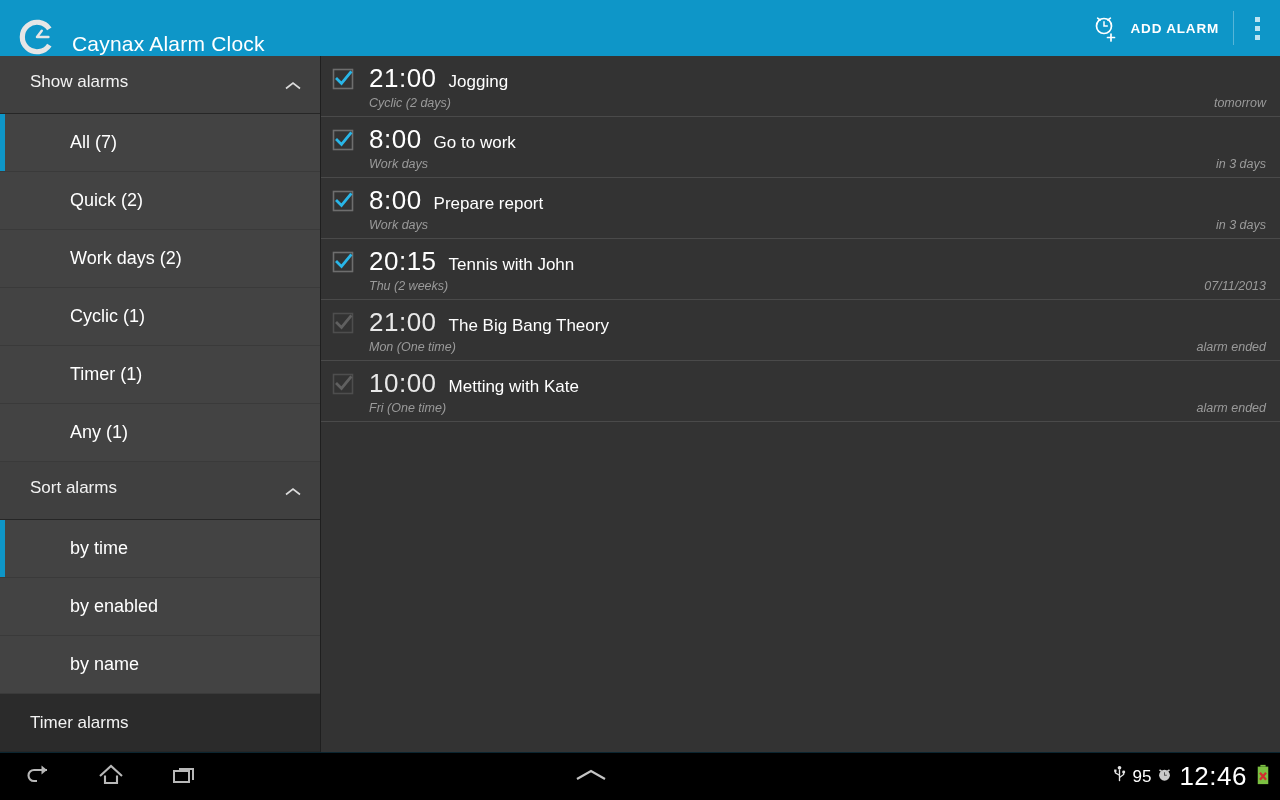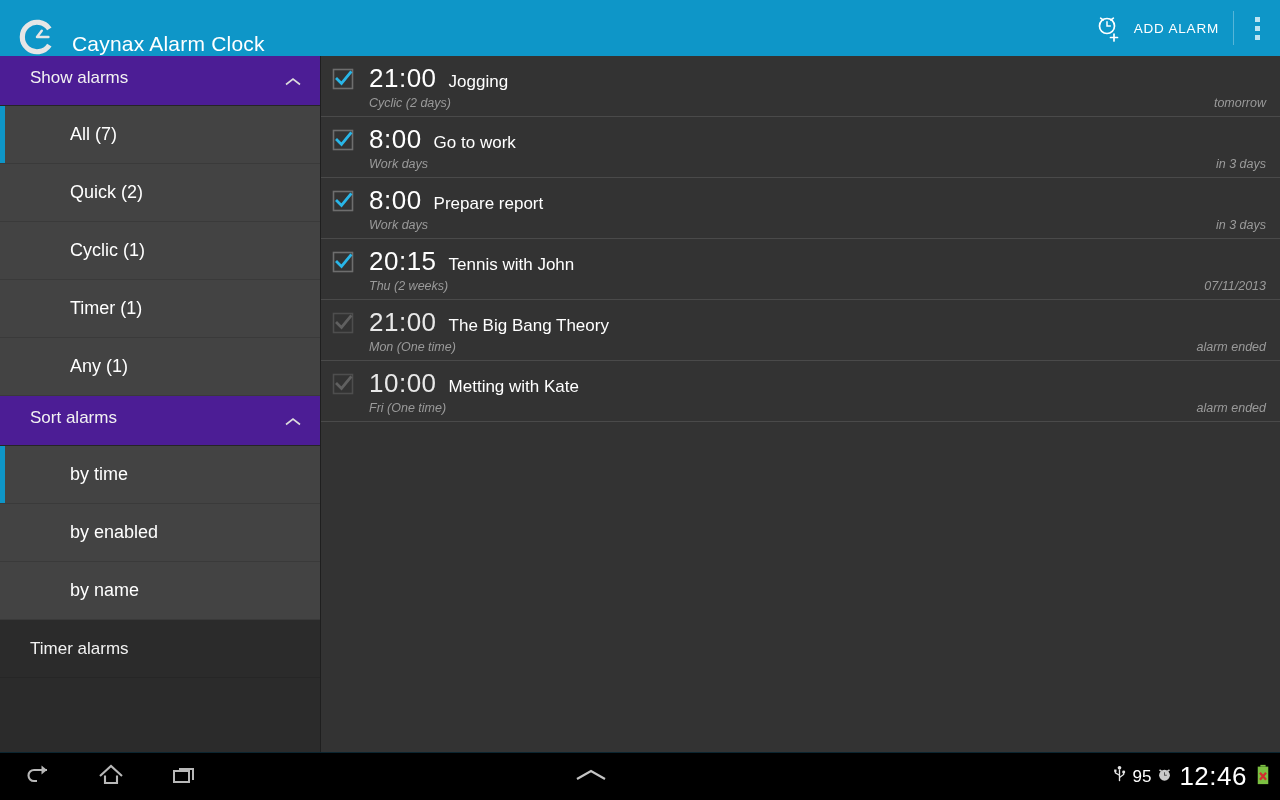--- a/index.html
+++ b/index.html
@@ -22,41 +22,41 @@
     margin-left: 16px; color: #ffffff; font-size: 21px; letter-spacing: .2px;
     white-space: nowrap;
   }
   .ab-right { margin-left: auto; display: flex; align-items: center; height: 100%; }
   .add-alarm {
     display: flex; align-items: center; height: 100%;
     padding: 0 14px 0 10px;
   }
   .add-alarm .ic { width: 30px; height: 30px; }
   .add-alarm .lbl {
-    color: #fff; font-size: 13.5px; font-weight: normal; letter-spacing: .8px;
+    color: #fff; font-size: 13.5px; font-weight: bold; letter-spacing: .8px;
     margin-left: 10px; white-space: nowrap;
   }
   .ab-divider {
     width: 1px; height: 34px; background: rgba(255,255,255,.30);
   }
   .overflow {
     width: 46px; height: 100%;
     display: flex; flex-direction: column; align-items: center; justify-content: center;
   }
   .overflow i {
     display: block; width: 5px; height: 5px; background: #bfe4f2; margin: 2px 0;
   }
 
   
   .sidebar {
     position: absolute; top: 56px; left: 0; width: 320px; height: 696px;
     background: #2b2b2b; overflow: hidden;
   }
   .nav-section-header {
-    height: 50px; background: #4c1d95;
+    height: 58px; background: #404040;
     display: flex; align-items: center;
     padding: 0 18px 6px 30px;
     border-bottom: 1px solid #262626;
   }
   .nav-section-header .t { color: #f2f2f2; font-size: 17px; }
   .nav-section-header .chev { margin-left: auto; width: 18px; height: 10px; }
   .nav-item {
     position: relative; height: 58px; background: #434343;
     display: flex; align-items: center;
     padding-left: 70px;
@@ -167,20 +167,23 @@
       </span>
     </div>
 
     <div class="nav-item sel">
       <span>All (7)</span>
     </div>
     <div class="nav-item">
       <span>Quick (2)</span>
     </div>
     <div class="nav-item">
+      <span>Work days (2)</span>
+    </div>
+    <div class="nav-item">
       <span>Cyclic (1)</span>
     </div>
     <div class="nav-item">
       <span>Timer (1)</span>
     </div>
     <div class="nav-item">
       <span>Any (1)</span>
     </div>
 
     <div class="nav-section-header">

